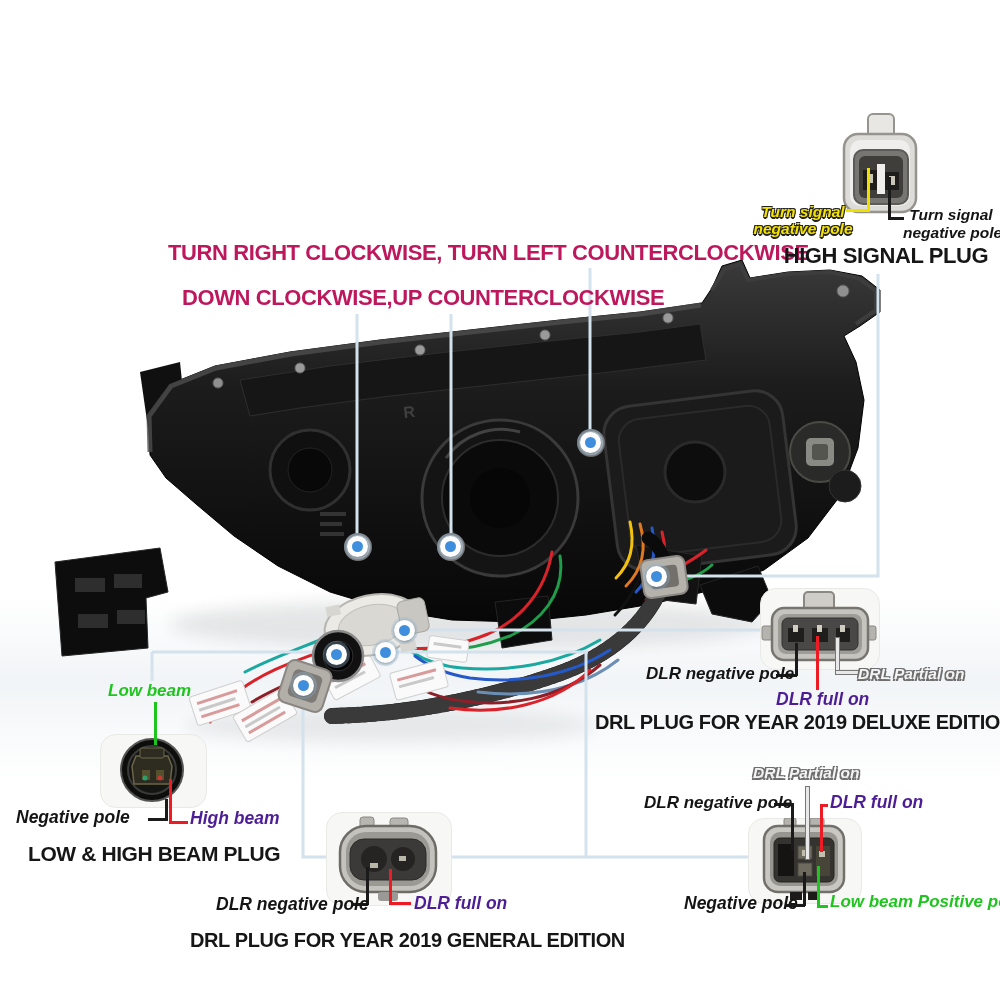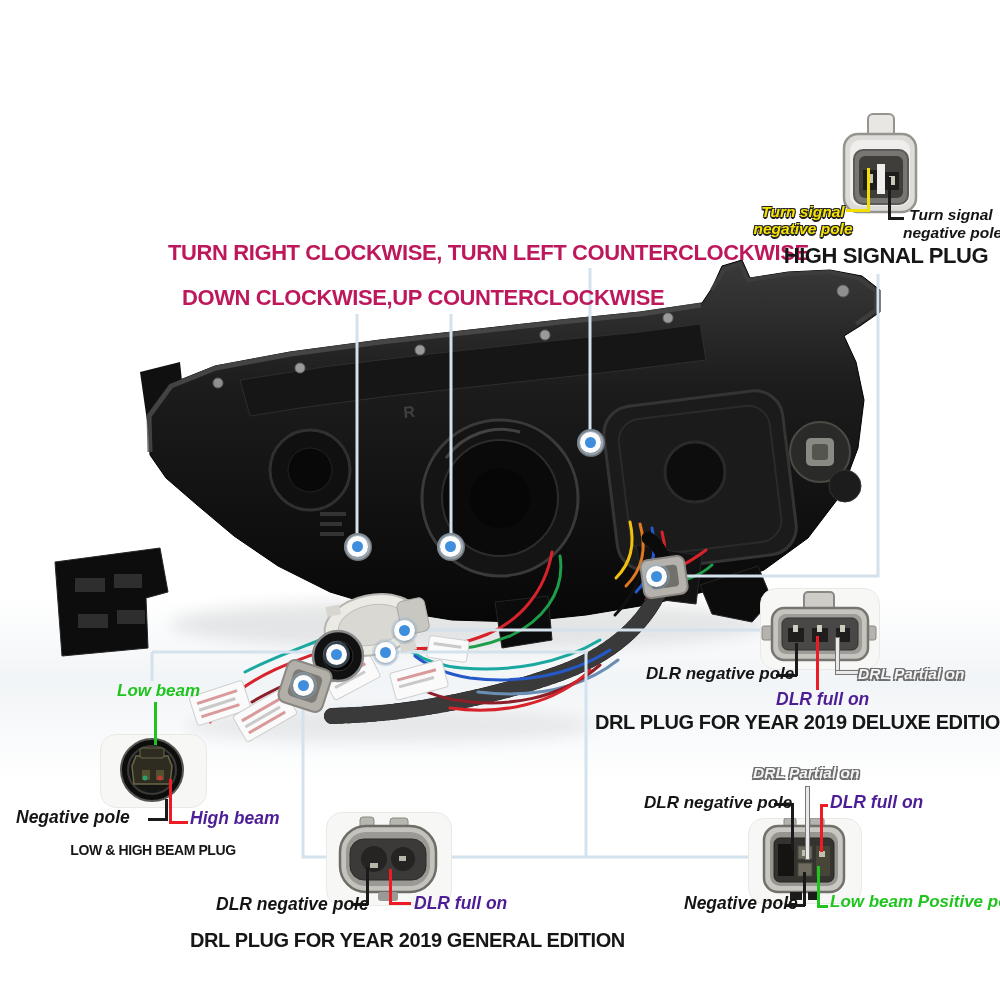--- a/index.html
+++ b/index.html
@@ -298,29 +298,29 @@
 <div class="txt lbl darkpair" style="left:903px;top:206px;width:96px;">
   <span>Turn signal</span><br>
   <span>negative pole</span>
 </div>
 <div class="leader yellow" style="left:846px;top:209px;width:24px;height:3px;"></div>
 <div class="leader yellow" style="left:867px;top:168px;width:3px;height:44px;"></div>
 <div class="leader black" style="left:888px;top:177px;width:2.5px;height:42px;"></div>
 <div class="leader black" style="left:888px;top:217px;width:16px;height:2.5px;"></div>
 <div class="txt plugtitle" style="left:776px;top:243px;width:220px;font-size:22px;">HIGH SIGNAL PLUG</div>
 
-<div class="txt lbl green" style="left:117px;top:681px;">Low beam</div>
+<div class="txt lbl green" style="left:108px;top:681px;">Low beam</div>
 <div class="leader green" style="left:154px;top:702px;width:3px;height:43px;"></div>
 <div class="txt lbl" style="left:16px;top:807px;font-size:17.5px;">Negative pole</div>
 <div class="leader black" style="left:148px;top:818px;width:20px;height:2.5px;"></div>
 <div class="leader black" style="left:165px;top:799px;width:2.5px;height:21px;"></div>
 <div class="leader red" style="left:169px;top:779px;width:2.5px;height:44px;"></div>
 <div class="leader red" style="left:169px;top:821px;width:19px;height:2.5px;"></div>
 <div class="txt lbl red" style="left:190px;top:808px;font-size:17.5px;">High beam</div>
-<div class="txt plugtitle" style="left:28px;top:842px;width:250px;font-size:14px;">LOW &amp; HIGH BEAM PLUG</div>
+<div class="txt plugtitle" style="left:28px;top:842px;width:250px;font-size:21px;">LOW &amp; HIGH BEAM PLUG</div>
 
 <div class="txt lbl" style="left:646px;top:664px;width:128px;text-align:right;">DLR negative pole</div>
 <div class="leader black" style="left:776px;top:674px;width:21px;height:2.5px;"></div>
 <div class="leader black" style="left:795px;top:643px;width:2.5px;height:33px;"></div>
 <div class="leader red" style="left:816px;top:636px;width:2.5px;height:54px;"></div>
 <div class="leader white" style="left:835px;top:637px;width:3px;height:33px;"></div>
 <div class="leader white" style="left:835px;top:670px;width:22px;height:3px;"></div>
 <div class="txt lbl outline" style="left:858px;top:665px;">DRL Partial on</div>
 <div class="txt lbl red" style="left:776px;top:689px;font-size:17.5px;">DLR full on</div>
 <div class="txt plugtitle" style="left:595px;top:711px;width:400px;font-size:20px;">DRL PLUG FOR YEAR 2019 DELUXE EDITION</div>

